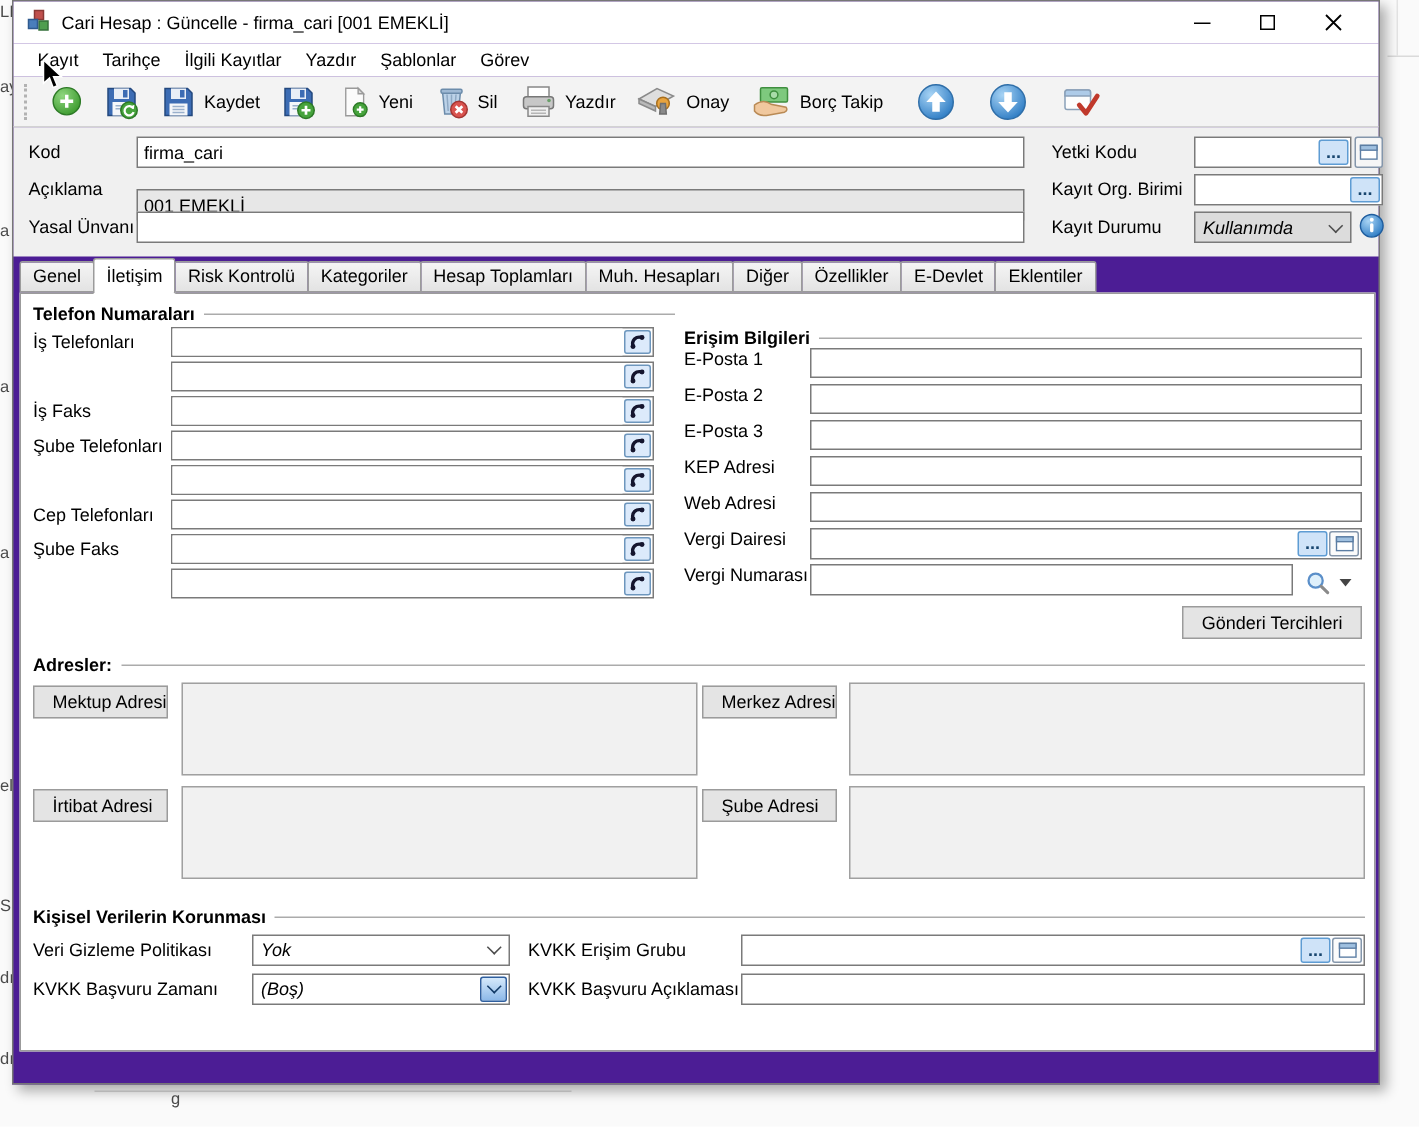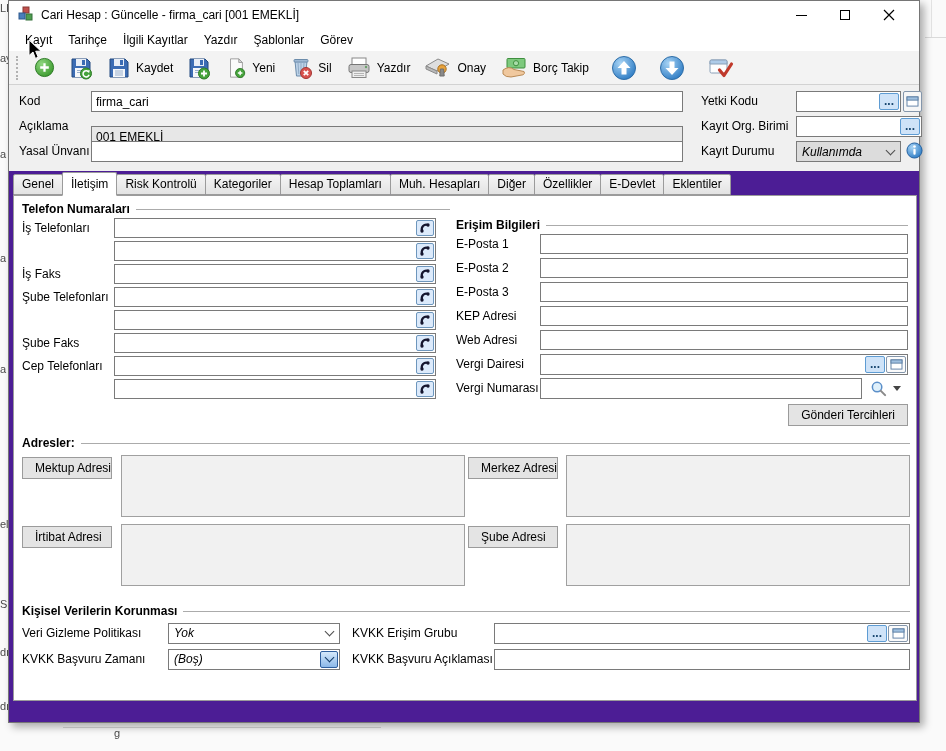--- a/index.html
+++ b/index.html
@@ -87,21 +87,21 @@
   .plabel { width:92px; white-space:nowrap; }
   .pfield { width:322px; height:20px; border:1px solid #7a7a7a; background:#fff; display:flex; align-items:stretch; }
   .pfield input { flex:1; min-width:0; border:none; outline:none; padding:0 3px; font:12px "Liberation Sans",sans-serif; }
   .phone-btn {
     width:18px; margin:1px; background:#dceafb; border:1px solid #6d96bd; border-radius:2px;
     display:flex; align-items:center; justify-content:center;
   }
 
   
   .access-group { position:absolute; left:442px; top:6px; width:452px;margin-top:16px; }
-  .arow { display:flex; align-items:center; height:24px; }
+  .arow { display:flex; height:24px; }
   .alabel { width:84px; white-space:nowrap; }
   .arow .grow { flex:1; }
   .gonderi-row { display:flex; justify-content:flex-end; margin-top:4px; }
   .btn { height:22px; background:#e4e4e4; border:1px solid #9b9b9b; font:12px "Liberation Sans",sans-serif; padding:0 12px; white-space:nowrap; }
   .caret-down { width:0; height:0; border-left:4px solid transparent; border-right:4px solid transparent; border-top:5px solid #444; margin-left:6px; }
 
   
   .addr { position:absolute; left:8px; top:240px; width:888px; height:162px; }
   .addr .btn.addr-btn { position:absolute; width:90px; }
   .ta { position:absolute; background:#f1f1f1; border:1px solid #a0a0a0; resize:none; font:12px "Liberation Sans",sans-serif; outline:none; }
@@ -429,35 +429,35 @@
               <svg width="12" height="12" viewBox="0 0 16 16">
                 <path d="M4 12 C2.5 6.5 6.5 2.5 12 4" fill="none" stroke="#15152e" stroke-width="3" stroke-linecap="round"></path>
                 <circle cx="4" cy="12" r="2.2" fill="#15152e"></circle>
                 <circle cx="12" cy="4" r="2.2" fill="#15152e"></circle>
               </svg>
             </div>
         </div>
         </div>
 
       <div class="prow">
+          <span class="plabel">Cep Telefonları</span>
+        <div class="pfield">
+          <input value="" style="">
+          <div class="phone-btn">
+              <svg width="12" height="12" viewBox="0 0 16 16">
+                <path d="M4 12 C2.5 6.5 6.5 2.5 12 4" fill="none" stroke="#15152e" stroke-width="3" stroke-linecap="round"></path>
+                <circle cx="4" cy="12" r="2.2" fill="#15152e"></circle>
+                <circle cx="12" cy="4" r="2.2" fill="#15152e"></circle>
+              </svg>
+            </div>
+        </div>
+        </div>
+
+      <div class="prow">
           <span class="plabel">Şube Faks</span>
-        <div class="pfield">
-          <input value="" style="">
-          <div class="phone-btn">
-              <svg width="12" height="12" viewBox="0 0 16 16">
-                <path d="M4 12 C2.5 6.5 6.5 2.5 12 4" fill="none" stroke="#15152e" stroke-width="3" stroke-linecap="round"></path>
-                <circle cx="4" cy="12" r="2.2" fill="#15152e"></circle>
-                <circle cx="12" cy="4" r="2.2" fill="#15152e"></circle>
-              </svg>
-            </div>
-        </div>
-        </div>
-
-      <div class="prow">
-          <span class="plabel">Cep Telefonları</span>
         <div class="pfield">
           <input value="" style="">
           <div class="phone-btn">
               <svg width="12" height="12" viewBox="0 0 16 16">
                 <path d="M4 12 C2.5 6.5 6.5 2.5 12 4" fill="none" stroke="#15152e" stroke-width="3" stroke-linecap="round"></path>
                 <circle cx="4" cy="12" r="2.2" fill="#15152e"></circle>
                 <circle cx="12" cy="4" r="2.2" fill="#15152e"></circle>
               </svg>
             </div>
         </div>

